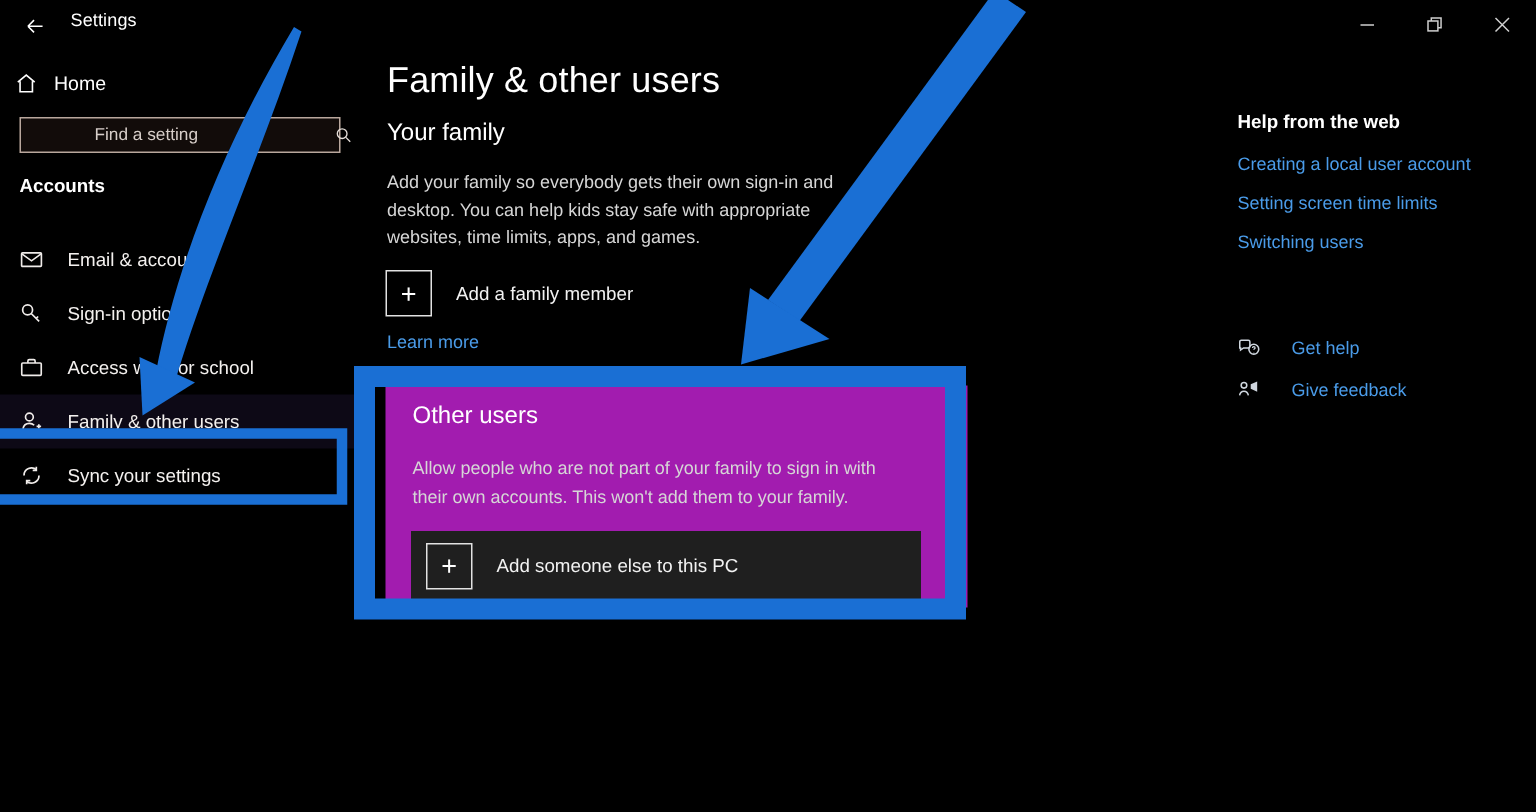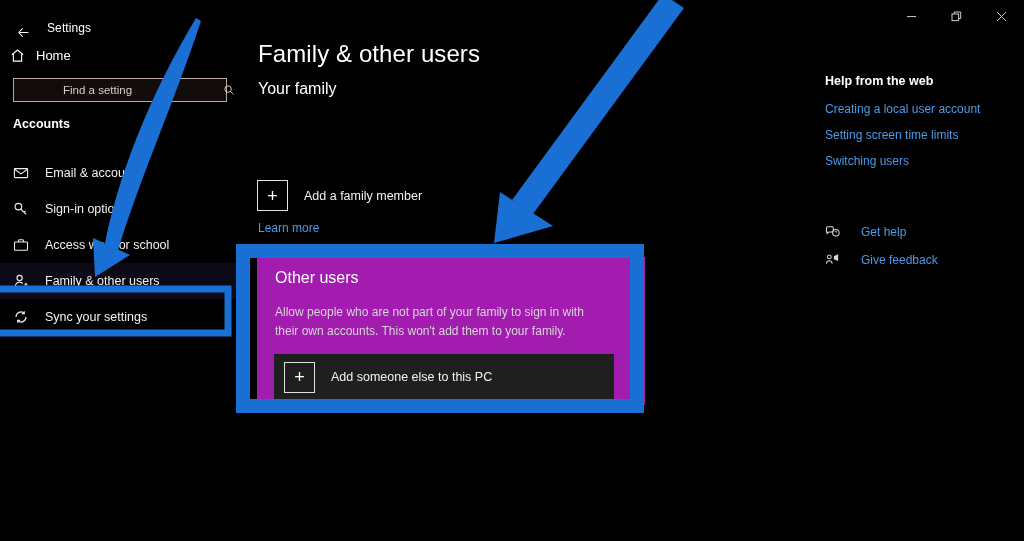--- a/index.html
+++ b/index.html
@@ -30,21 +30,21 @@
         #443a63 48%,
         #4b3a5e 56%,
         #553košt 57%,
         #5a3550 66%,
         #63314a 76%,
         #662f43 86%,
         #63293c 100%);
     overflow:hidden;
   }
   .titlebar {
-    position:absolute; left:0; top:16px;
+    position:absolute; left:0; top:1px;
     width:240px; height:32px;
   }
   .back-btn {
     position:absolute; left:8px; top:3px;
     width:30px; height:26px;
     display:flex; align-items:center; justify-content:center;
     color:#fff;
   }
   .back-btn svg { width:13px; height:13px; display:block; }
   .settings-word {
@@ -301,20 +301,21 @@
           <path d="M1 1l9 9M10 1l-9 9"></path>
         </svg>
     </div>
   </div>
 
   <div class="main">
 
     <div class="page-title">Family &amp; other users</div>
 
     <div class="grp-head">Your family</div>
+    <div class="grp-desc">Add your family so everybody gets their own sign-in and desktop. You can help kids stay safe with appropriate websites, time limits, apps, and games.</div>
 
     <div class="plus-row" style="left:17px; top:180px;">
       <span class="plus-box">+</span>
       <span class="plus-lbl">Add a family member</span>
     </div>
 
     <a class="link-sm" href="#" style="left:18px; top:221px;">Learn more</a>
 
     <div class="ou-card">
       <div class="ou-title">Other users</div>

